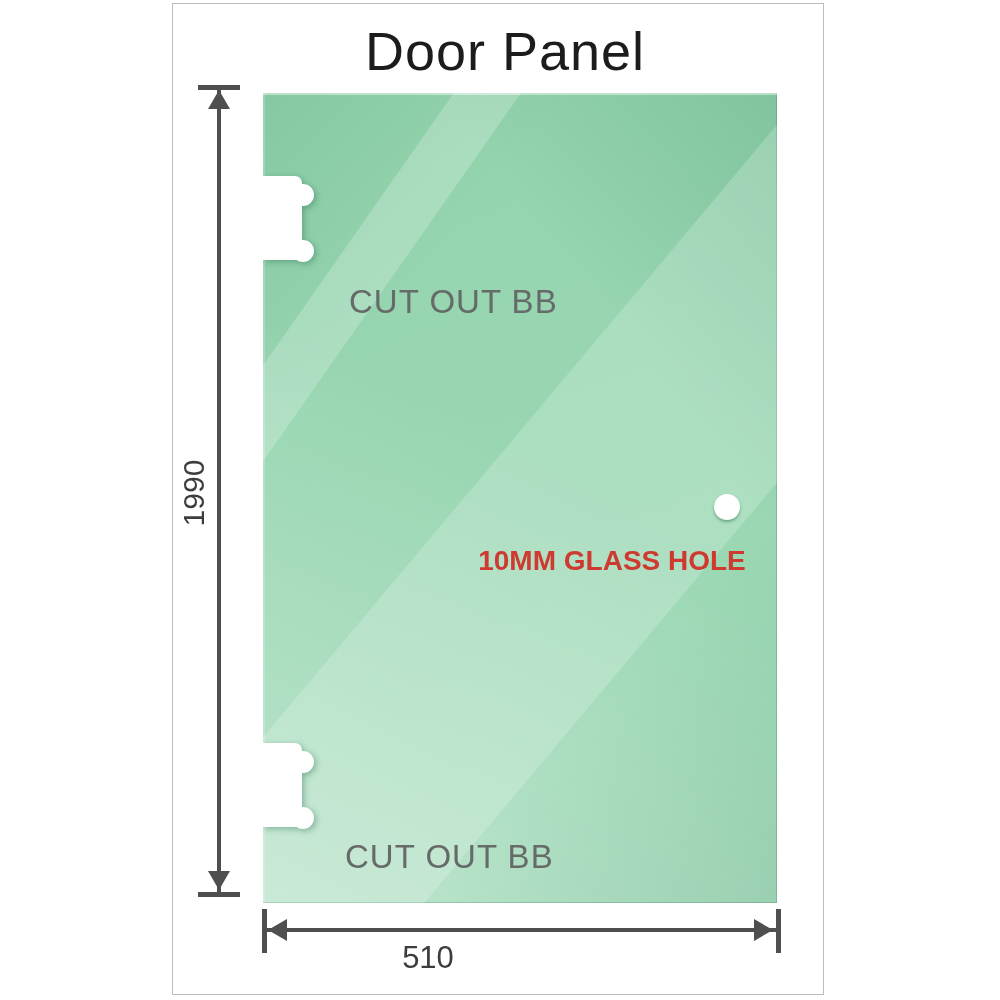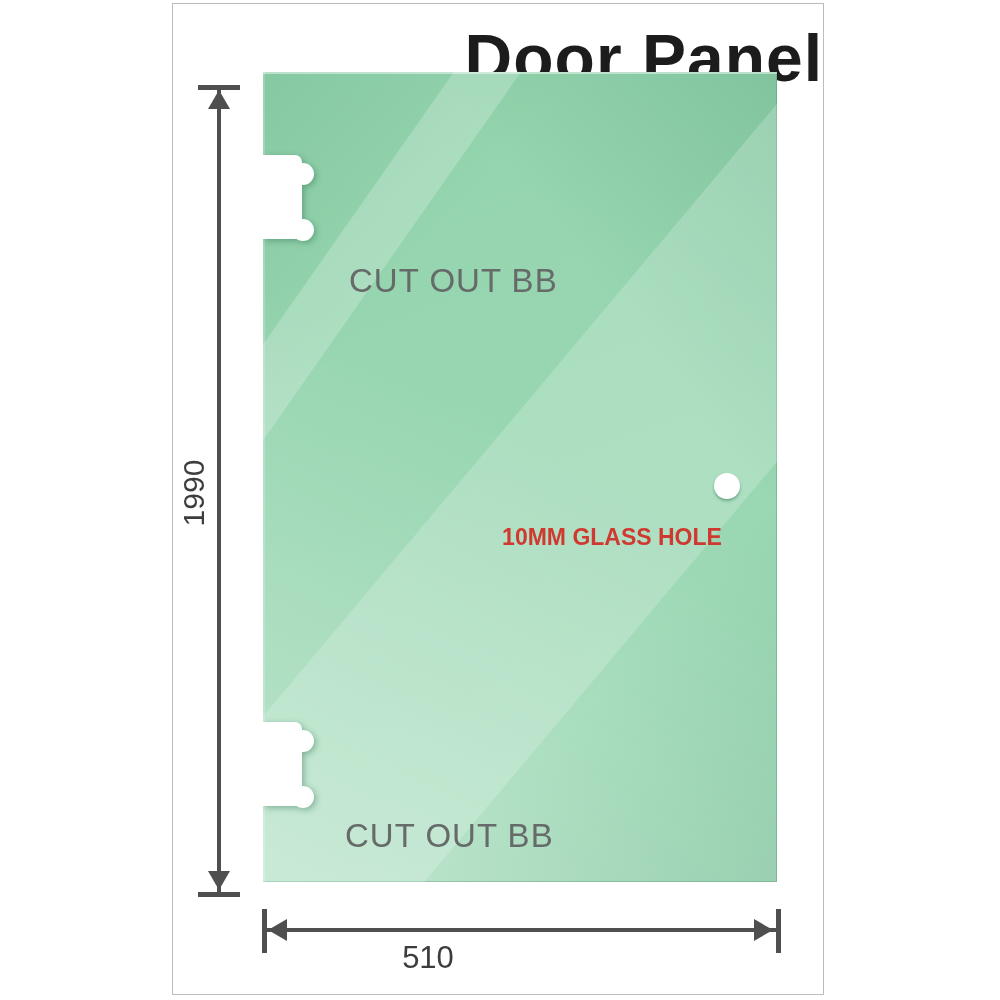--- a/index.html
+++ b/index.html
@@ -5,27 +5,27 @@
   html,body{margin:0;padding:0;background:#ffffff;}
   .stage{
     position:relative;width:1000px;height:1000px;background:#ffffff;overflow:hidden;
     font-family:"Liberation Sans", sans-serif;
   }
   .frame{
     position:absolute;left:172px;top:3px;width:650px;height:990px;
     border:1px solid var(--frame-border,#bcbcbc);background:#ffffff;
   }
   .title{
-    position:absolute;left:0;top:16px;width:100%;text-align:right;
-    font-size:66px;font-weight:bold;letter-spacing:1px;color:var(--title-text,#1c1c1c);
+    position:absolute;left:0;top:16px;width:100%;text-align:center;
+    font-size:54px;font-weight:normal;letter-spacing:1px;color:var(--title-text,#1c1c1c);
     text-indent:14px;
   }
   
   .panel{
-    position:absolute;left:90px;top:68px;width:514px;height:810px;overflow:hidden;
+    position:absolute;left:90px;top:89px;width:514px;height:810px;overflow:hidden;
     background:
       linear-gradient(232deg, rgba(47,128,88,0.20), rgba(47,128,88,0) 30%),
       linear-gradient(130deg, rgba(47,128,88,0.14), rgba(47,128,88,0) 26%),
       linear-gradient(312deg, rgba(47,128,88,0.16), rgba(47,128,88,0) 28%),
       linear-gradient(28deg,  rgba(255,255,255,0.32), rgba(255,255,255,0) 55%),
       linear-gradient(160deg, var(--glass-mid,#93d4ad) 0%, var(--glass-mid2,#9ed9b6) 100%);
     box-shadow: inset 0 2px 0 rgba(255,255,255,0.45), inset 2px 0 0 rgba(255,255,255,0.20),
                 inset -1px -1px 0 rgba(40,110,75,0.25);
   }
   .streak{position:absolute;pointer-events:none;}
@@ -45,21 +45,21 @@
     white-space:nowrap;z-index:3;
   }
   .cutout-label-top{left:86px;top:190px;}
   .cutout-label-bottom{left:82px;top:745px;}
   .hole{
     position:absolute;left:451px;top:401px;width:26px;height:26px;border-radius:50%;
     background:#ffffff;box-shadow:0 2px 3px rgba(30,100,65,0.45);z-index:3;
   }
   .hole-label{
     position:absolute;left:189px;top:452px;width:320px;text-align:center;
-    color:var(--hole-text,#cf3a30);font-size:23px;font-weight:600;white-space:nowrap;z-index:3;
+    color:var(--hole-text,#cf3a30);font-size:28px;font-weight:600;white-space:nowrap;z-index:3;
   }
   
   .dim{position:absolute;}
   .dim-line-v{position:absolute;width:4px;background:var(--dimension-line,#4f4f4f);}
   .dim-line-h{position:absolute;height:4px;background:var(--dimension-line,#4f4f4f);}
   .cap-h{position:absolute;width:42px;height:5px;background:var(--dimension-line,#4f4f4f);}
   .cap-v{position:absolute;width:5px;height:44px;background:var(--dimension-line,#4f4f4f);}
   .arrow{position:absolute;width:0;height:0;}
   .arrow-up{border-left:11px solid transparent;border-right:11px solid transparent;border-bottom:19px solid var(--dimension-line,#4f4f4f);}
   .arrow-down{border-left:11px solid transparent;border-right:11px solid transparent;border-top:19px solid var(--dimension-line,#4f4f4f);}

